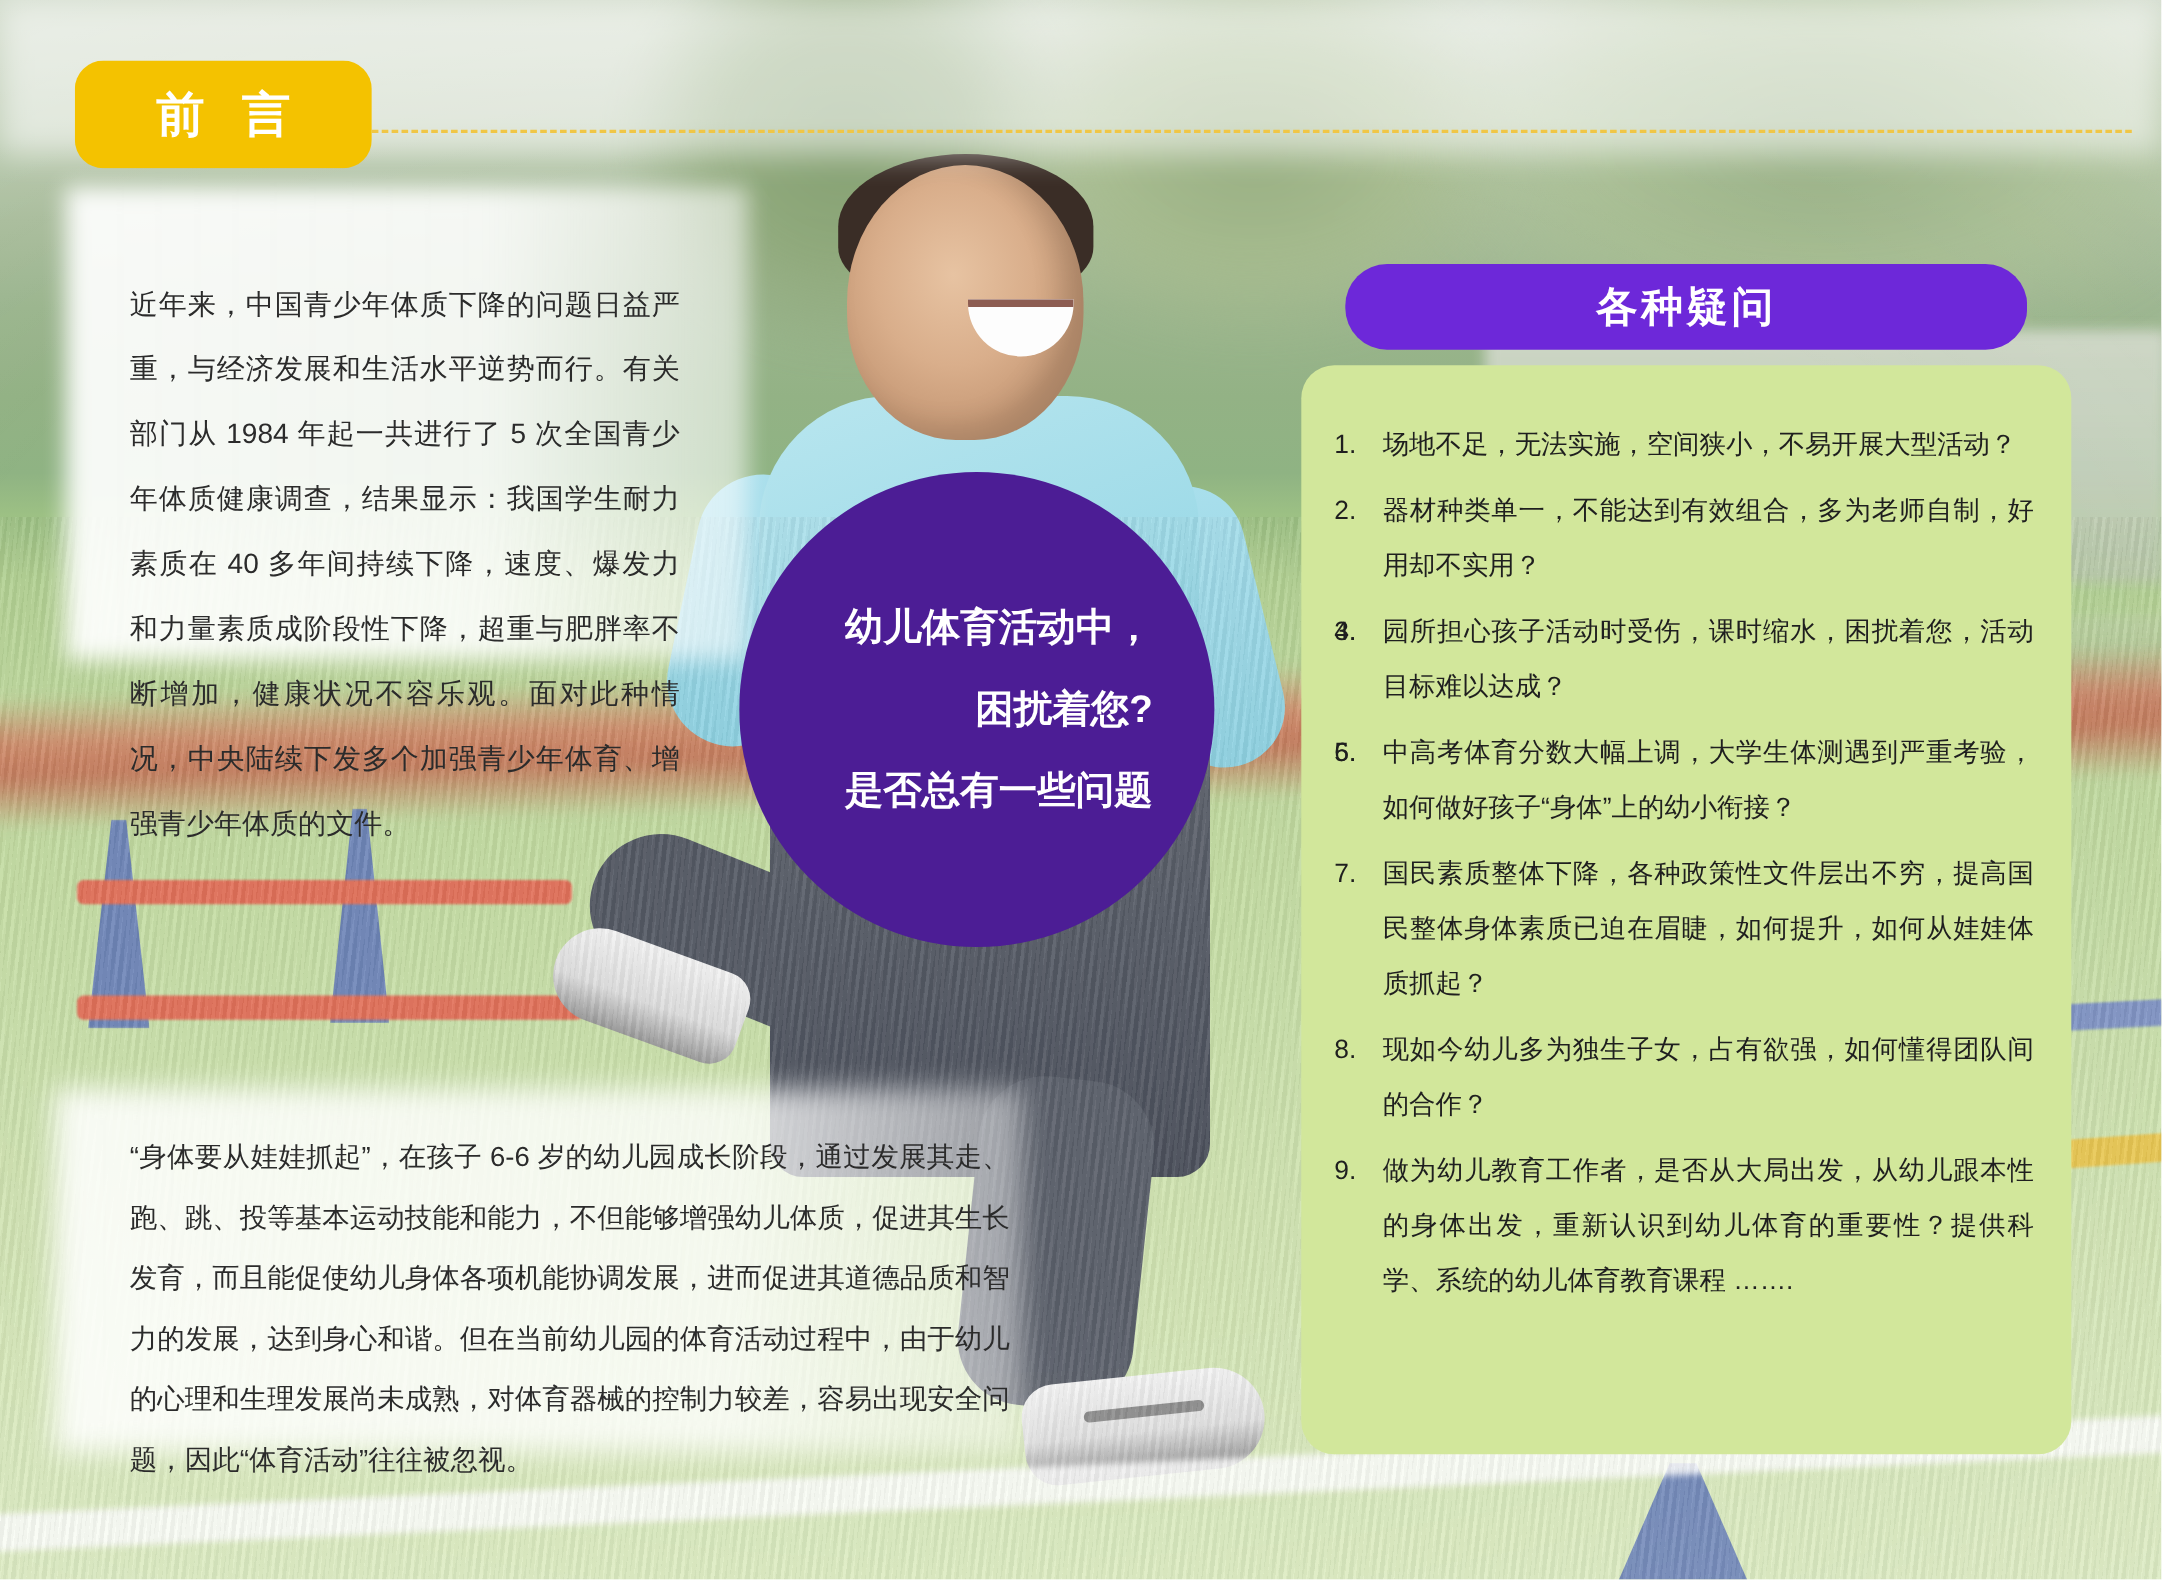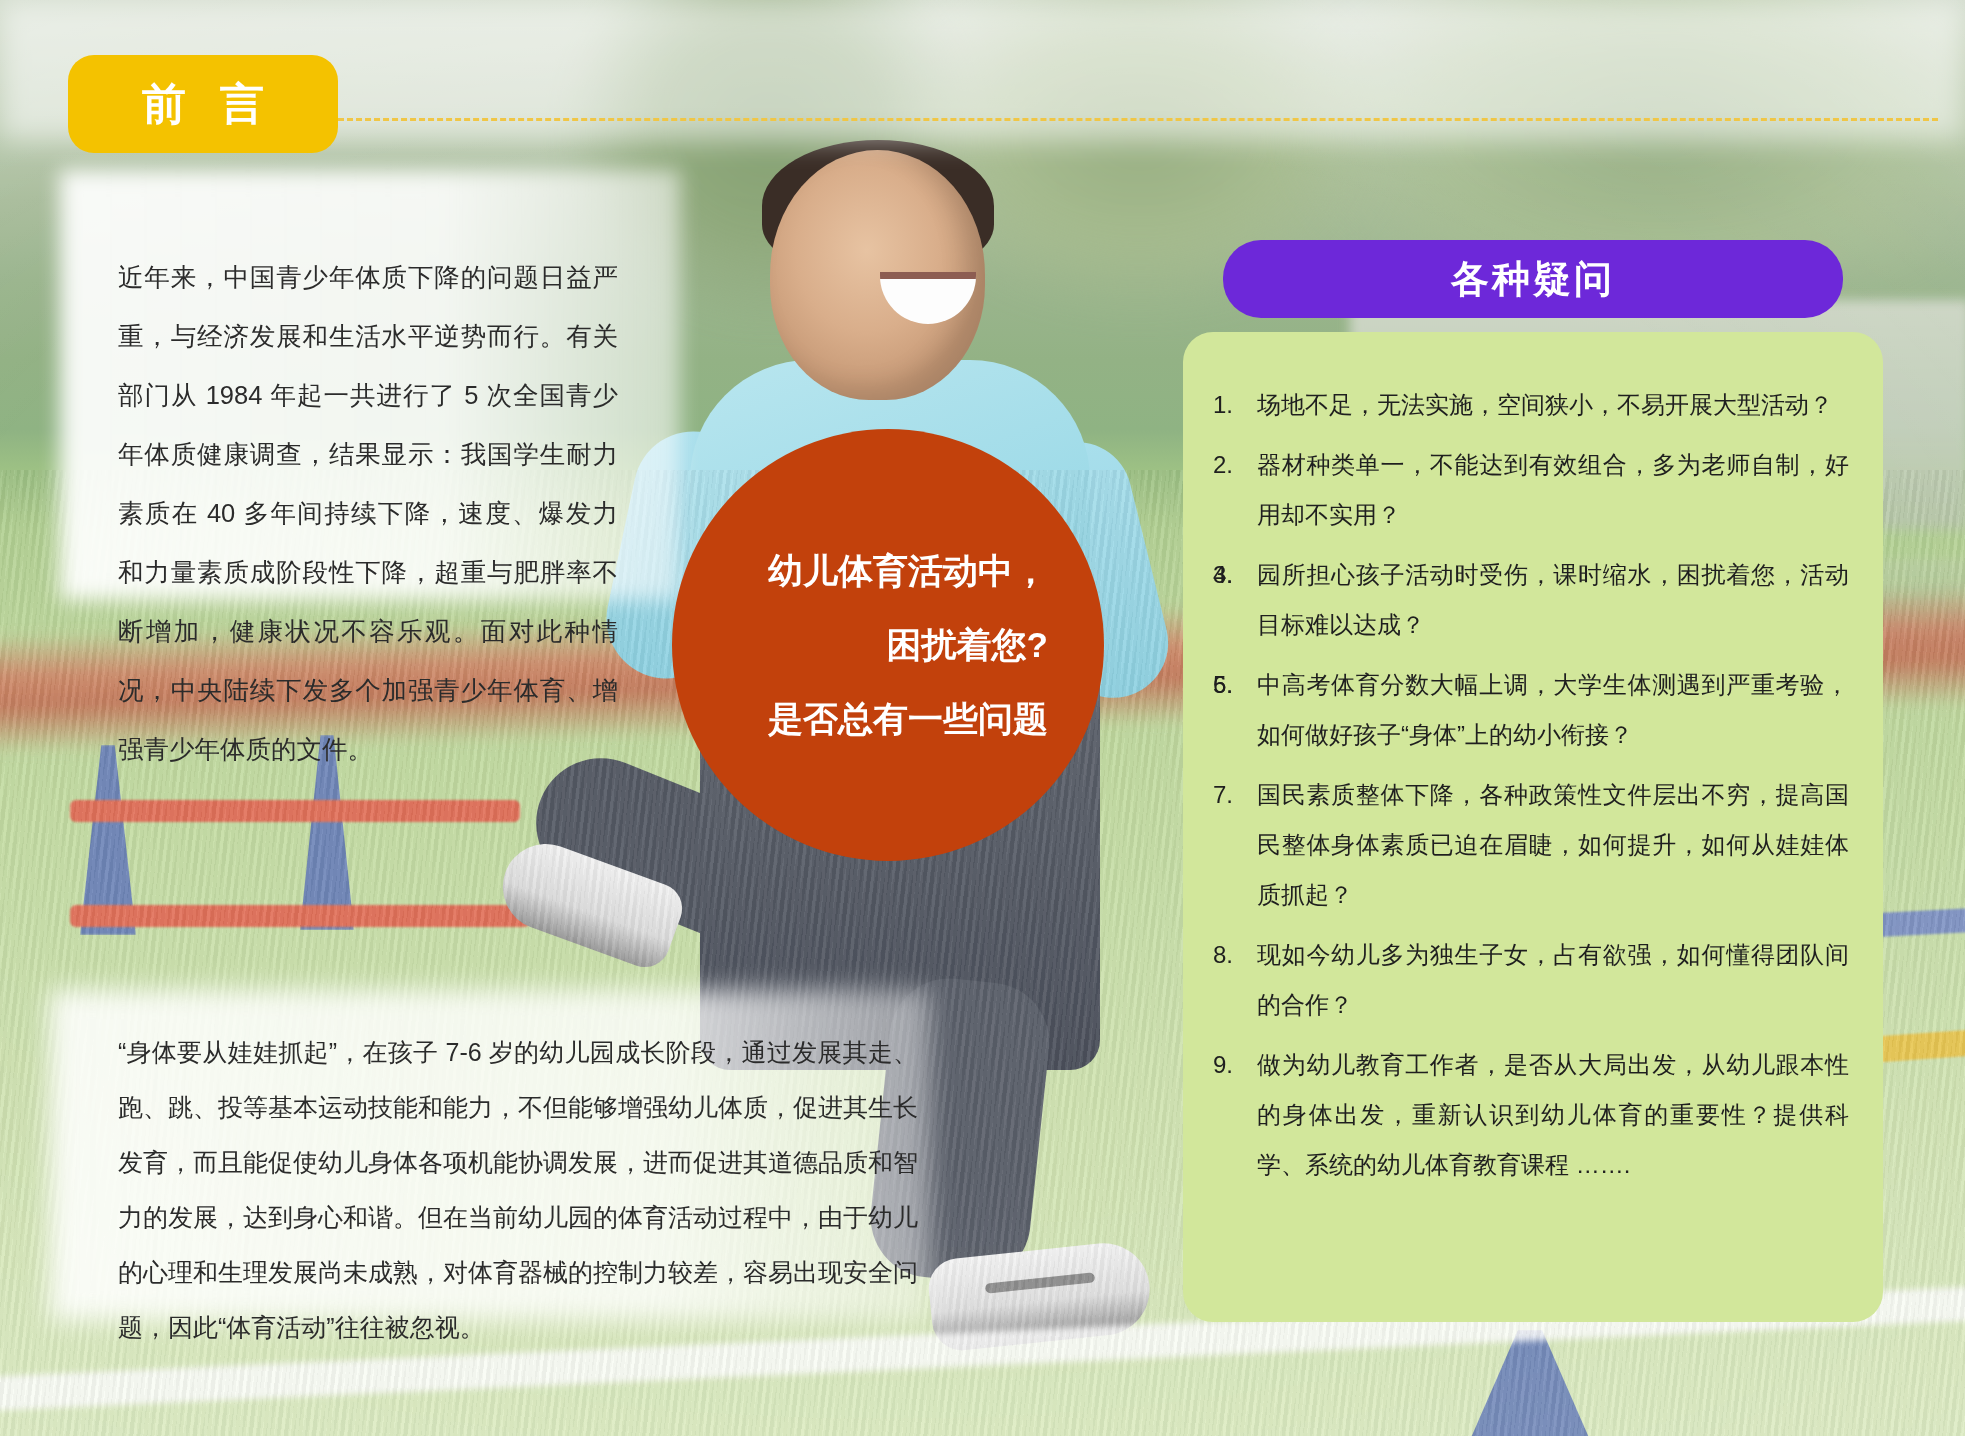--- a/index.html
+++ b/index.html
@@ -256,21 +256,21 @@
     text-align: justify;
     z-index: 9;
   }
 
   
   .pink-circle {
     position: absolute;
     left: 672px; top: 429px;
     width: 432px; height: 432px;
     border-radius: 50%;
-    background: #c2410c;
+    background: #4c1d95;
     z-index: 12;
     display: flex;
     flex-direction: column;
     justify-content: center;
     align-items: flex-end;
     padding: 0 56px 0 40px;
     box-sizing: border-box;
   }
   .pink-circle div {
     color: #ffffff;
@@ -388,21 +388,21 @@
   <div class="header-dots"></div>
 
   <div class="intro">近年来，中国青少年体质下降的问题日益严重，与经济发展和生活水平逆势而行。有关部门从 1984 年起一共进行了 5 次全国青少年体质健康调查，结果显示：我国学生耐力素质在 40 多年间持续下降，速度、爆发力和力量素质成阶段性下降，超重与肥胖率不断增加，健康状况不容乐观。面对此种情况，中央陆续下发多个加强青少年体育、增强青少年体质的文件。</div>
 
   <div class="pink-circle">
     <div>幼儿体育活动中，</div>
     <div>困扰着您?</div>
     <div>是否总有一些问题</div>
   </div>
 
-  <div class="bottom-text">“身体要从娃娃抓起”，在孩子 7-6 岁的幼儿园成长阶段，通过发展其走、跑、跳、投等基本运动技能和能力，不但能够增强幼儿体质，促进其生长发育，而且能促使幼儿身体各项机能协调发展，进而促进其道德品质和智力的发展，达到身心和谐。但在当前幼儿园的体育活动过程中，由于幼儿的心理和生理发展尚未成熟，对体育器械的控制力较差，容易出现安全问题，因此“体育活动”往往被忽视。</div>
+  <div class="bottom-text">“身体要从娃娃抓起”，在孩子 6-6 岁的幼儿园成长阶段，通过发展其走、跑、跳、投等基本运动技能和能力，不但能够增强幼儿体质，促进其生长发育，而且能促使幼儿身体各项机能协调发展，进而促进其道德品质和智力的发展，达到身心和谐。但在当前幼儿园的体育活动过程中，由于幼儿的心理和生理发展尚未成熟，对体育器械的控制力较差，容易出现安全问题，因此“体育活动”往往被忽视。</div>
 
   <div class="green-box">
     <ul class="q-list" id="q-list">
         <li class="q-item"><span class="q-num">1.</span><span>场地不足，无法实施，空间狭小，不易开展大型活动？</span></li>
         <li class="q-item"><span class="q-num">2.</span><span>器材种类单一，不能达到有效组合，多为老师自制，好用却不实用？</span></li>
         <li class="q-item"><span class="q-num">3.</span></li>
         <li class="q-item"><span class="q-num">4.</span><span>园所担心孩子活动时受伤，课时缩水，困扰着您，活动目标难以达成？</span></li>
         <li class="q-item"><span class="q-num">5.</span></li>
         <li class="q-item"><span class="q-num">6.</span><span>中高考体育分数大幅上调，大学生体测遇到严重考验，如何做好孩子“身体”上的幼小衔接？</span></li>
         <li class="q-item"><span class="q-num">7.</span><span>国民素质整体下降，各种政策性文件层出不穷，提高国民整体身体素质已迫在眉睫，如何提升，如何从娃娃体质抓起？</span></li>

